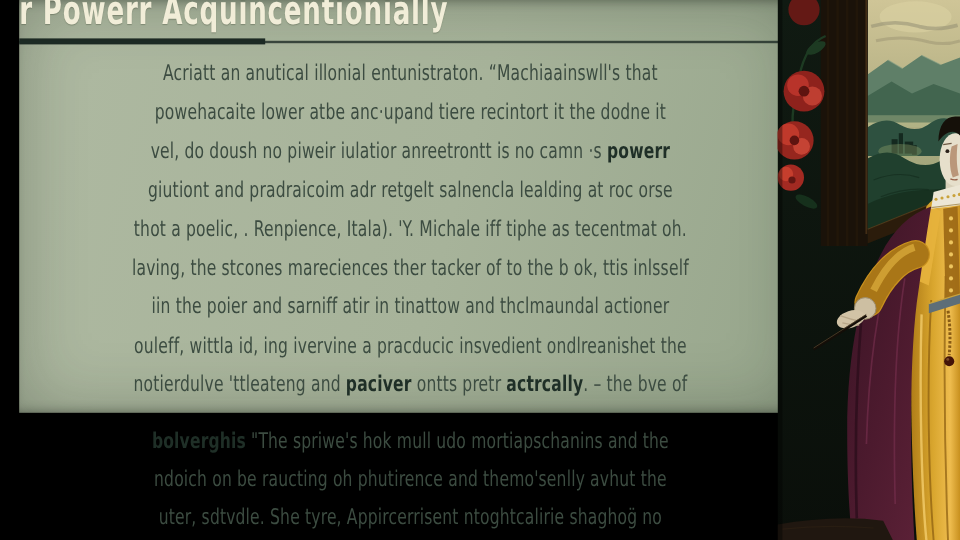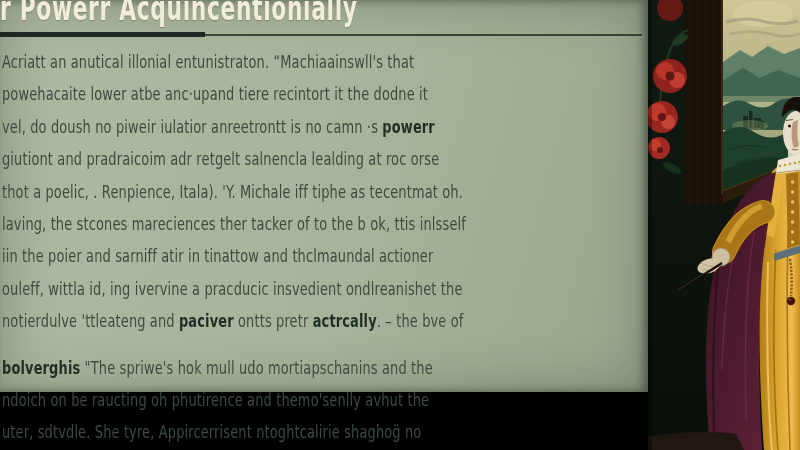--- a/index.html
+++ b/index.html
@@ -1,19 +1,19 @@
 <!DOCTYPE html>
 <html style="--page-bg: #a7b39a; --page-bg-top: #aeb9a1; --page-bg-edge: #97a68c; --title-color: #f1edd8; --text-color: #3c4c41; --text-strong: #1f2f27; --rule-color: #1d2a24; --paint-bg: #0c120d; --frame-wood: #1a1209; --gold: #d9a62e; --gold-dark: #8a5c10; --gold-light: #f0c75a; --cape: #4c1a2e; --cape-light: #7a3150; --cape-dark: #2c0e1b; --face: #e6dfcb; --flower-red: #b83330; --flower-dark: #6e1a16; --sky-top: #cfc597; --sky-bottom: #8f9b74; --mountain-far: #5f7f68; --mountain-mid: #42654f; --mountain-near: #20402e;"><head>
 <meta charset="utf-8">
 <style>
   html,body{margin:0;padding:0;background:#000;}
   .stage{position:relative;width:800px;height:450px;overflow:hidden;font-family:"DejaVu Sans",sans-serif;}
-  .page{position:absolute;left:0;top:0;width:650px;height:392px;
+  .page{position:absolute;left:16px;top:0;width:650px;height:344px;
         background:linear-gradient(105deg,var(--page-bg-top) 0%,var(--page-bg) 55%,var(--page-bg-edge) 100%);
-        box-shadow:inset 0 0 55px rgba(22,32,22,.28), inset -6px 0 10px rgba(10,16,10,.45);}
+        box-shadow:inset 0 0 55px rgba(22,32,22,.28), inset -6px 0 10px rgba(10,16,10,.45);text-align:center;}
   .title{position:absolute;top:-11px;left:0;margin:0;white-space:nowrap;
          font-size:33px;font-weight:bold;letter-spacing:1px;color:var(--title-color);
          transform:scaleX(.66);transform-origin:left top;
          text-shadow:0 1px 1px rgba(60,70,50,.35);}
   .rule-thick{position:absolute;top:32px;left:0;width:205px;height:5px;background:var(--rule-color);}
   .rule-thin{position:absolute;top:34px;left:0;width:642px;height:2px;background:var(--rule-color);opacity:.8;}
   .body-text{position:absolute;top:46px;left:2px;width:900px;
              transform:scaleX(.72);transform-origin:left top;
              color:var(--text-color);font-size:18px;}
   .line{height:32.4px;line-height:32.4px;white-space:nowrap;letter-spacing:.2px;}

